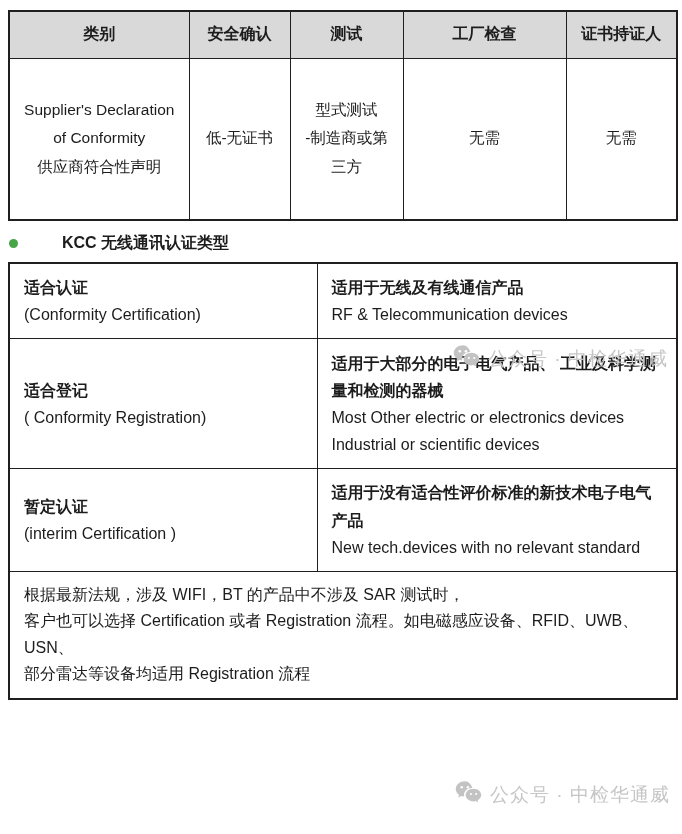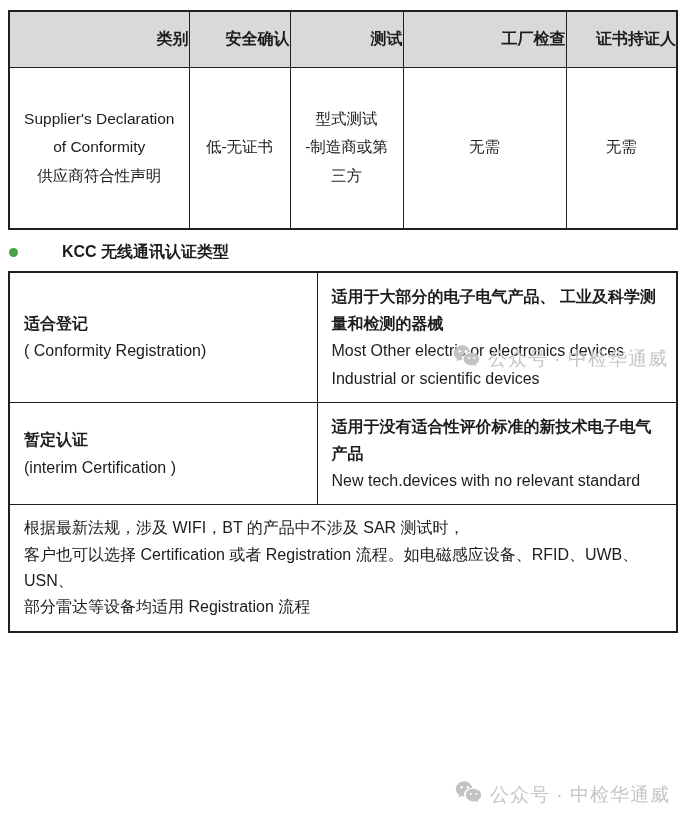--- a/index.html
+++ b/index.html
@@ -16,22 +16,22 @@
 
   table { border-collapse: collapse; width: 668px; table-layout: fixed; }
   .t1, .t2 { border: 2px solid #1f1f1f; }
   .t1 td, .t1 th, .t2 td { border: 1px solid #1f1f1f; }
 
   
   .t1 th {
     background: #d9d9d9;
     font-weight: bold;
     font-size: 16px;
-    height: 56px;
-    text-align: right;
+    height: 47px;
+    text-align: center;
     vertical-align: middle;
   }
   .t1 td {
     font-size: 15.5px;
     text-align: center;
     vertical-align: middle;
     line-height: 1.85;
     padding: 4px 6px;
   }
   .t1 tr.r1 td { height: 103px; }
@@ -128,20 +128,30 @@
     <span class="bullet"></span>
     <span>KCC 无线通讯认证类型</span>
   </div>
 
   <table class="t2">
     <colgroup>
       <col style="width:308px">
         <col style="width:360px">
     </colgroup>
     <tbody>
+        <tr class="k1">
+      <td>
+        <div class="cell-title">适合认证</div>
+        <div class="cell-sub">(Conformity Certification)</div>
+      </td>
+      <td>
+        <div class="cell-title">适用于无线及有线通信产品</div>
+        <div class="cell-sub ml">RF &amp; Telecommunication devices</div>
+      </td>
+    </tr>
     <tr class="k2">
       <td>
         <div class="cell-title">适合登记</div>
         <div class="cell-sub">( Conformity Registration)</div>
       </td>
       <td>
         <div class="cell-title">适用于大部分的电子电气产品、 工业及科学测量和检测的器械</div>
         <div class="cell-sub ml">Most Other electric or electronics devices
 Industrial or scientific devices</div>
       </td>

